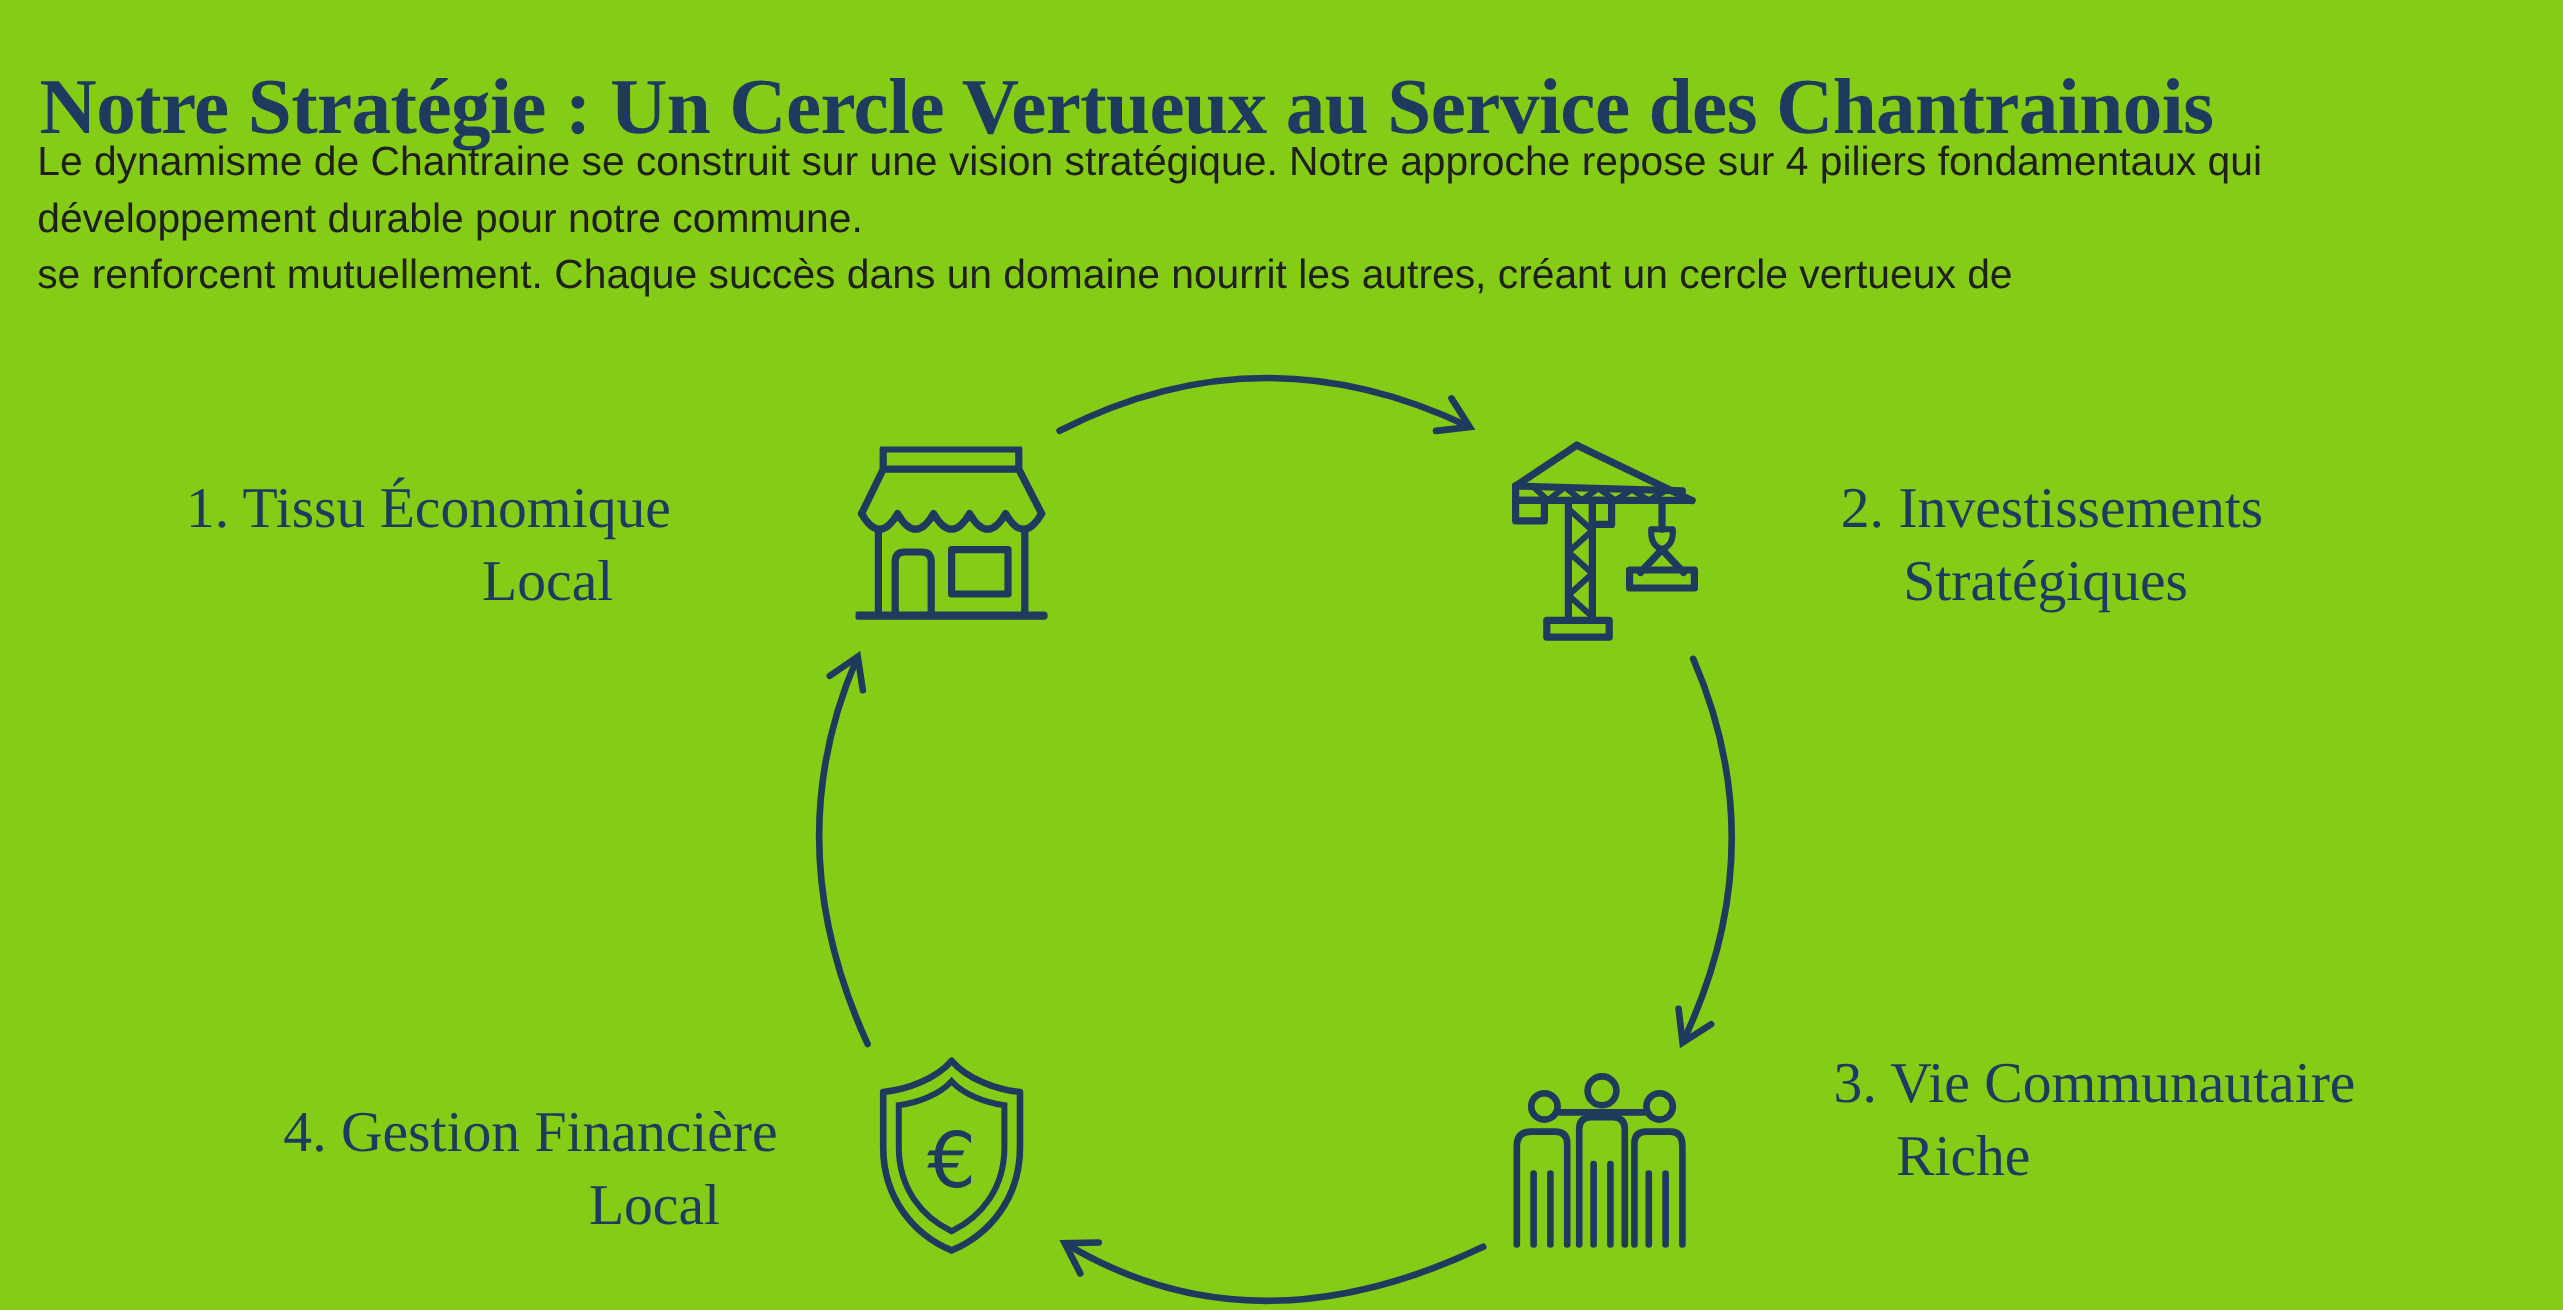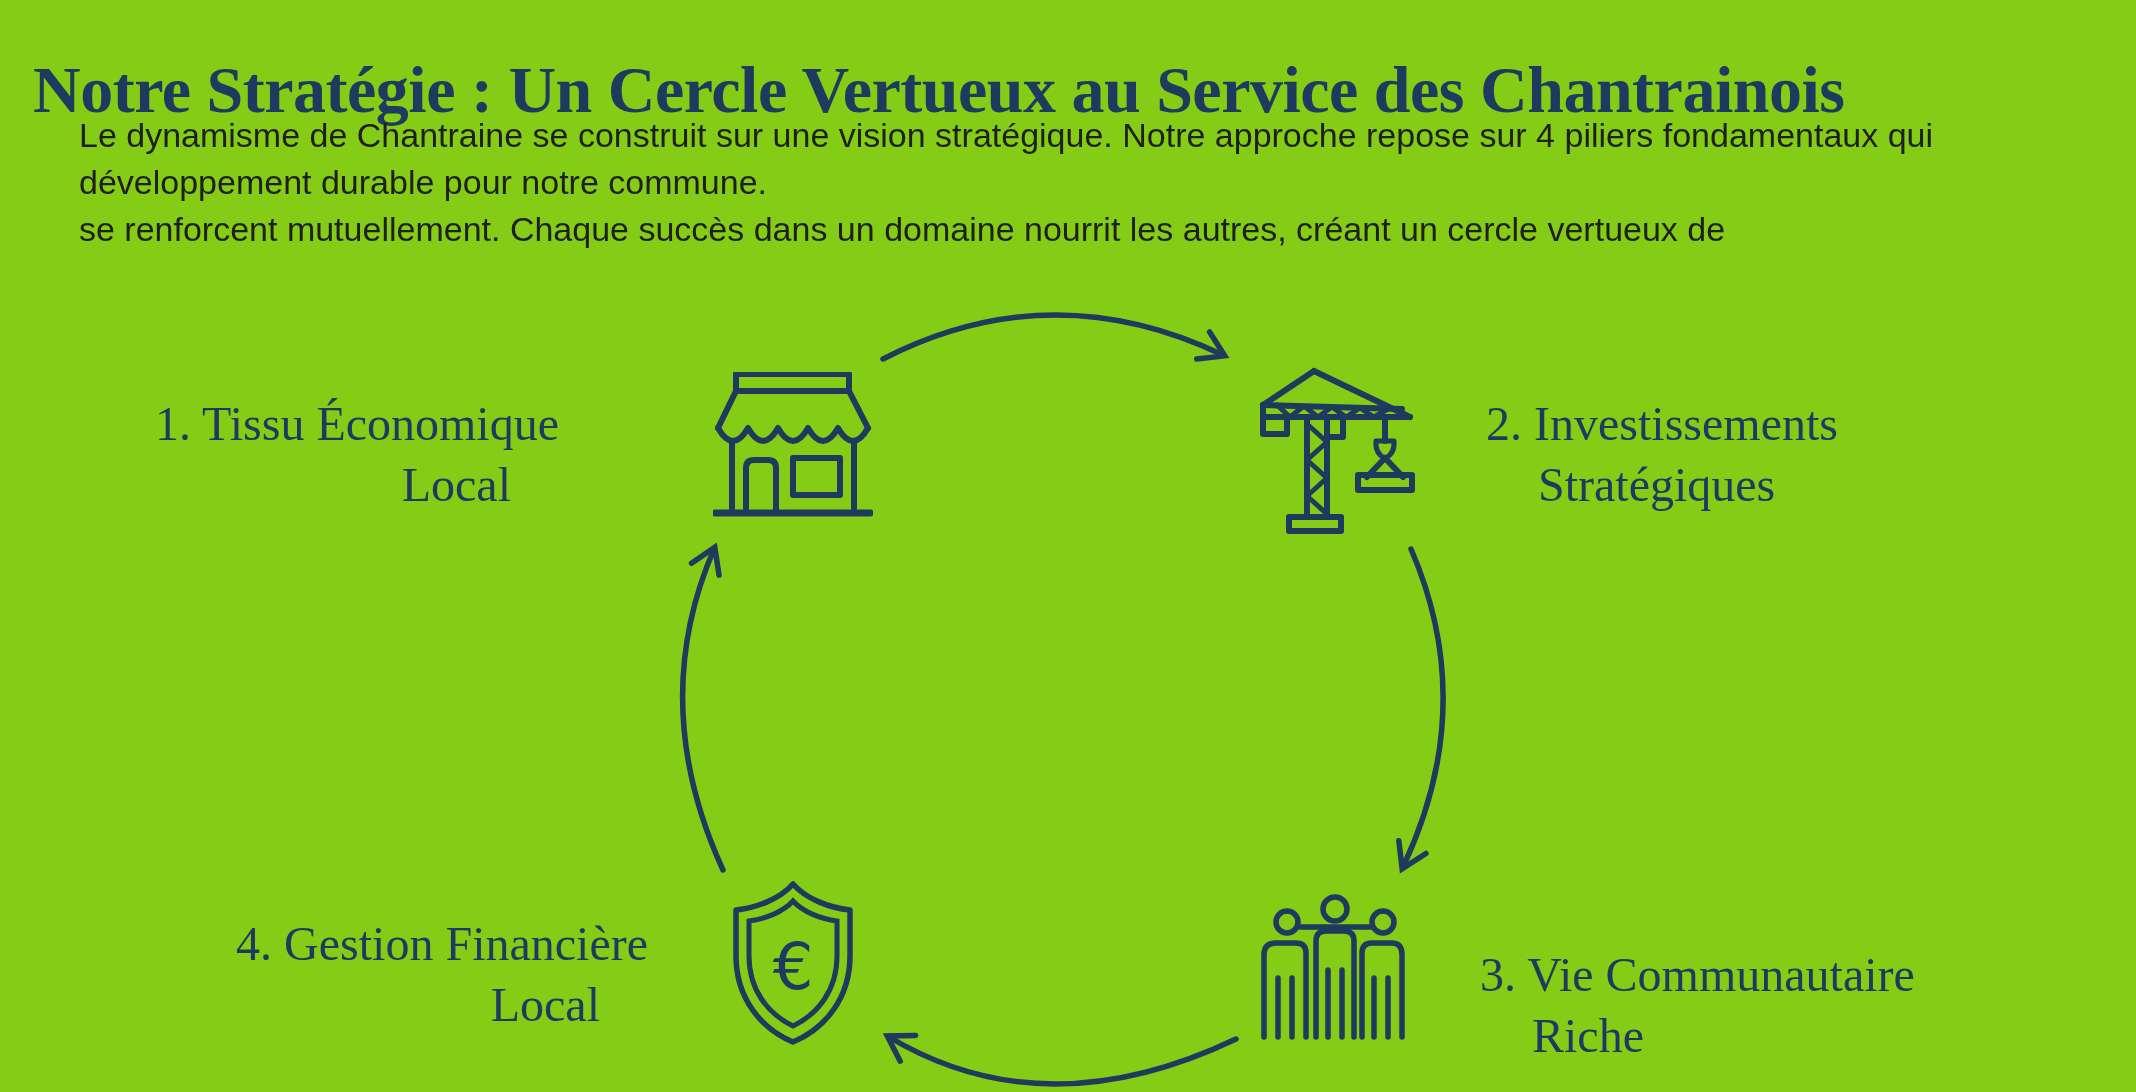--- a/index.html
+++ b/index.html
@@ -15,30 +15,30 @@
     font-family:"Liberation Serif", serif;
     font-size:66px;font-weight:700;
     color:#1e3a5e;
     letter-spacing:-0.5px;
     white-space:nowrap;
   }
   .intro{
     position:absolute;left:31px;top:112px;
     font-size:34px;line-height:47px;color:#1f1f1f;
   }
-  .intro div{white-space:nowrap;margin-left:48px;}
+  .intro div{white-space:nowrap;}
   .pillar-label{
     position:absolute;
     font-family:"Liberation Serif", serif;
     font-size:48px;line-height:61px;
     color:#1e3a5e;
     white-space:nowrap;
   }
   .lab-right{text-align:right;}
-  .lab-left{text-align:left;}
+  .lab-left{text-align:left;margin-left:48px;}
   .lab-right .line2{display:block;margin-right:48px;}
   .lab-left .line2{display:block;margin-left:52px;}
   .icon-box{position:absolute;}
   .icon-box svg{display:block;}
   .arrows{position:absolute;left:0;top:0;width:2136px;height:1092px;pointer-events:none;}
 </style>
 </head>
 <body>
 
 <div class="stage">
@@ -100,21 +100,21 @@
       <rect x="75" y="53" width="16" height="20"></rect>
       <rect x="37" y="153" width="52" height="14"></rect>
       <path d="M133,53 V77"></path>
       <path d="M124,77 H142 Q143,90 133,94 Q123,90 124,77 Z" stroke-width="5"></path>
       <path d="M133,94 L115,113"></path>
       <path d="M133,94 L151,113"></path>
       <rect x="106" y="111" width="54" height="15"></rect>
     </svg>
   </div>
 
-  <div class="pillar-label lab-left" style="left:1480px;top:944px;">
+  <div class="pillar-label lab-left" style="left:1480px;top:872px;">
     <span>3. Vie Communautaire</span>
     <span class="line2">Riche</span>
   </div>
   <div class="icon-box" style="left:1254px;top:892px;">
     <svg width="160" height="148" viewBox="0 0 160 148" fill="none" stroke="#1e3a5c" stroke-width="5.5" stroke-linecap="round" stroke-linejoin="round">
       <circle cx="33" cy="30" r="11"></circle>
       <circle cx="129" cy="30" r="11"></circle>
       <circle cx="81" cy="17" r="12"></circle>
       <path d="M46,35 H116"></path>
       <path d="M10,145 V63 Q10,51 22,51 H42 Q52,51 52,61 V145"></path>

